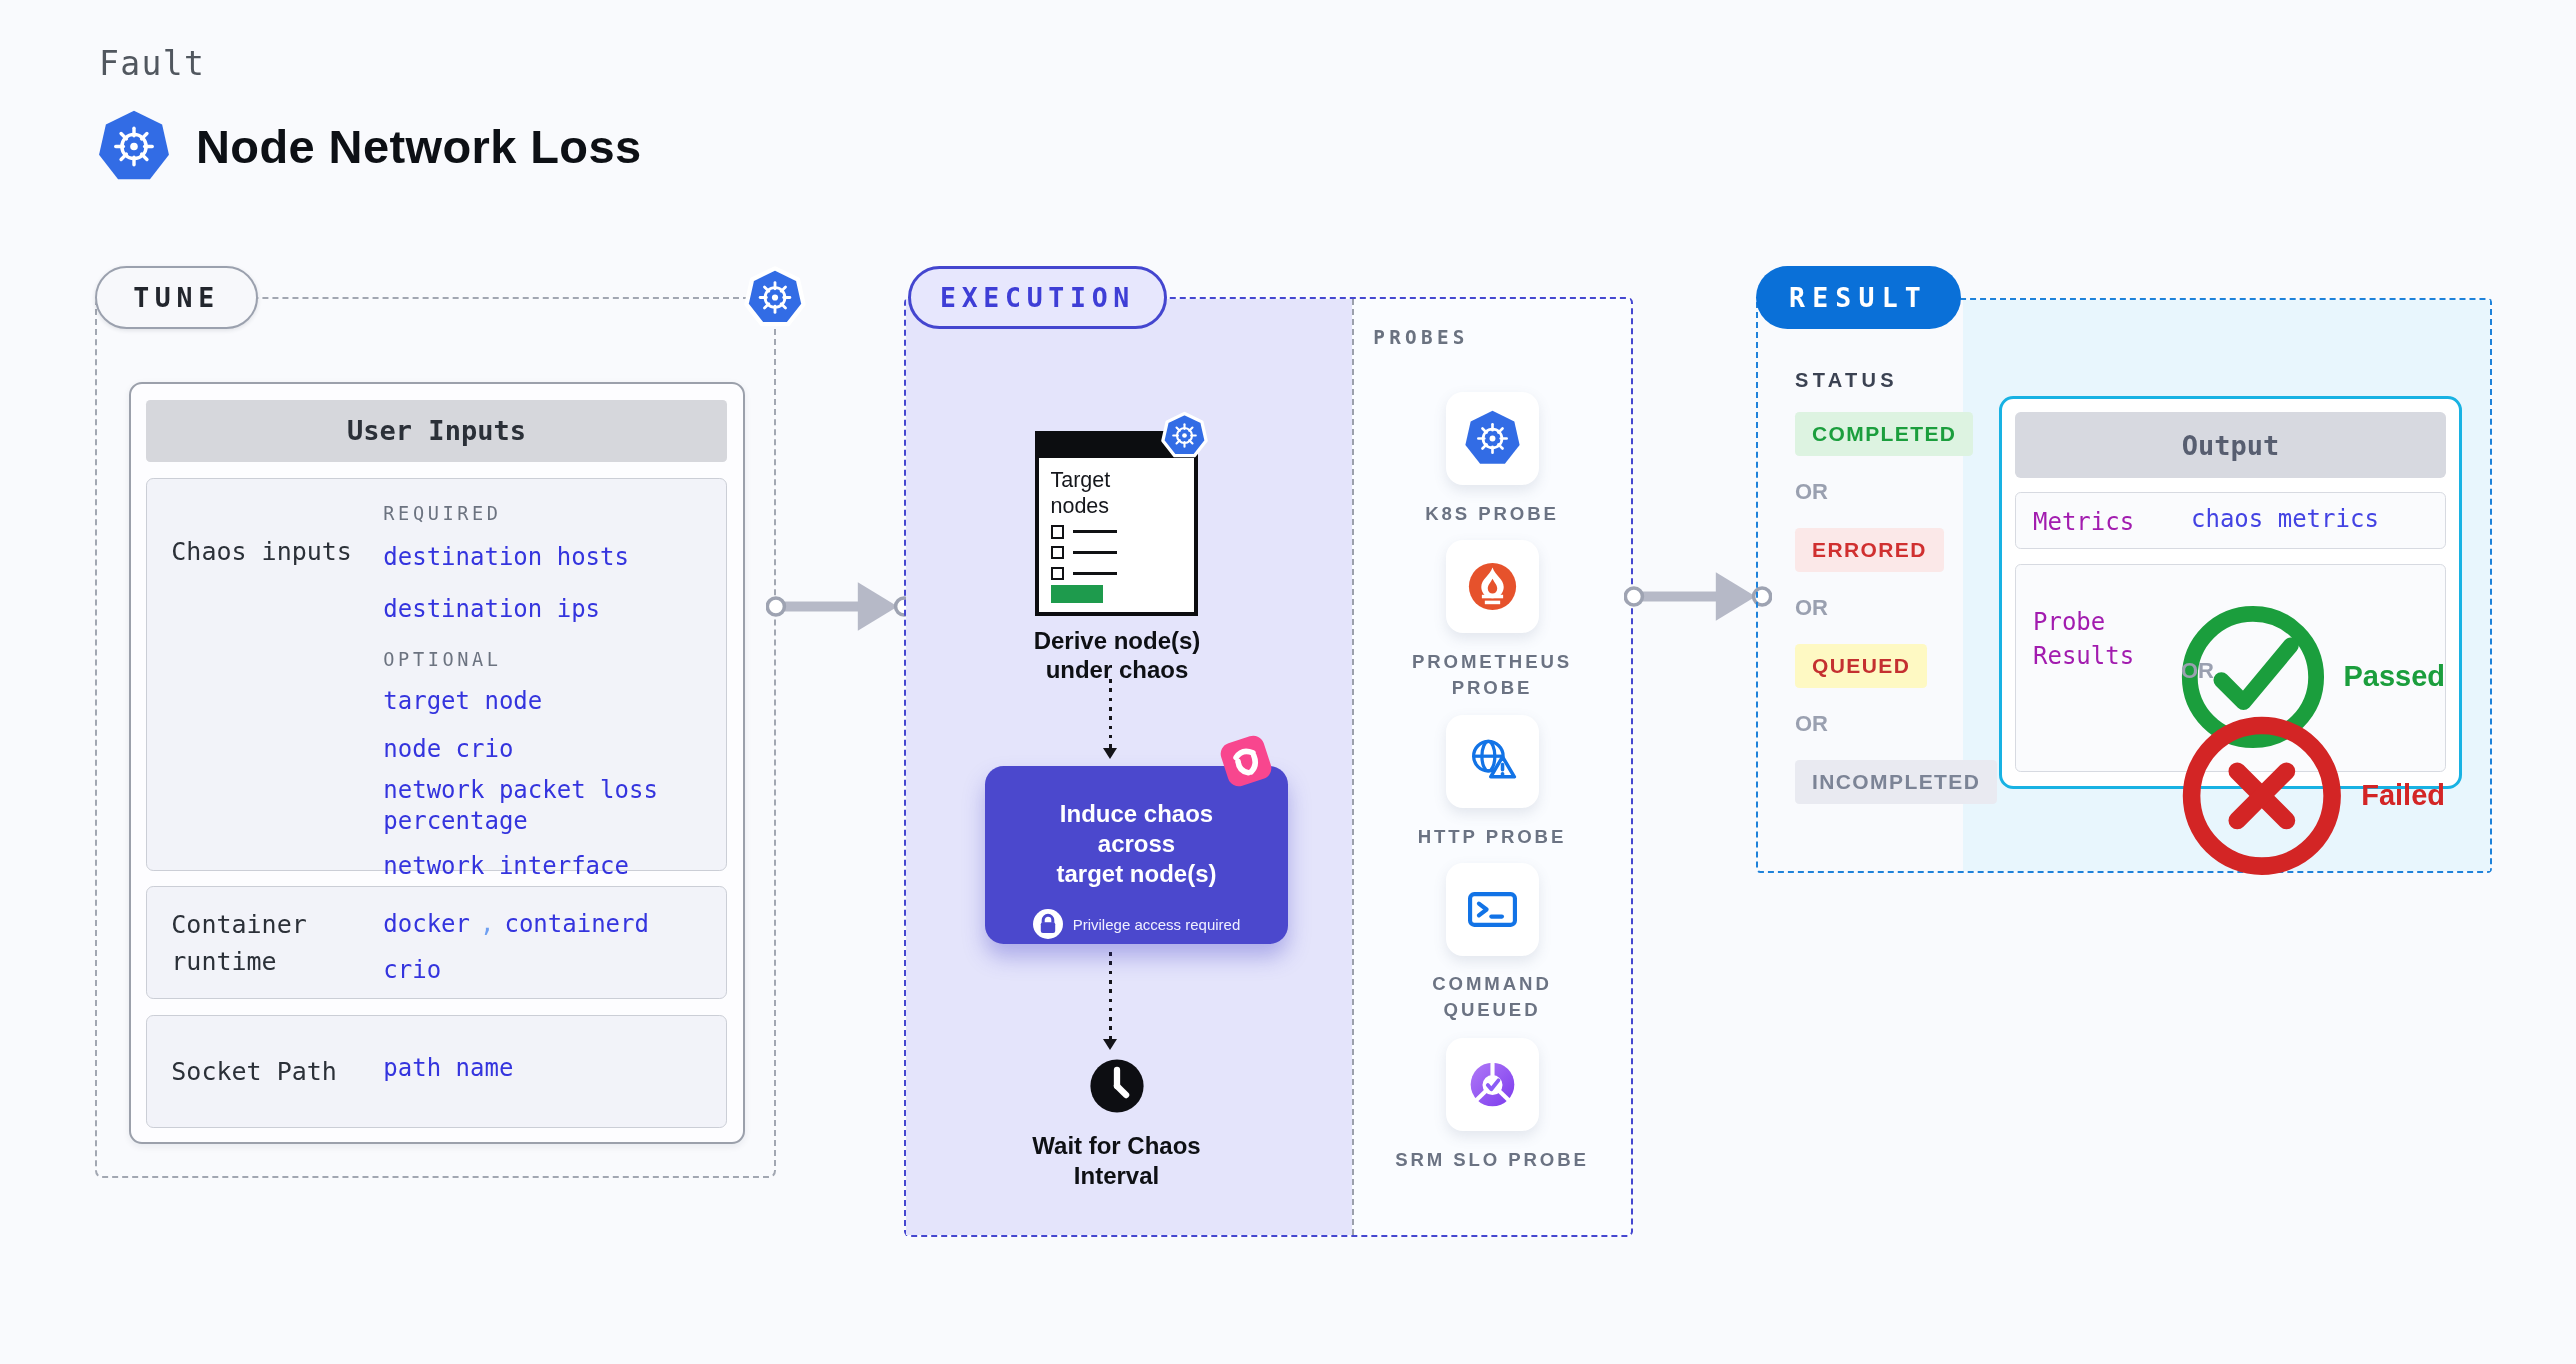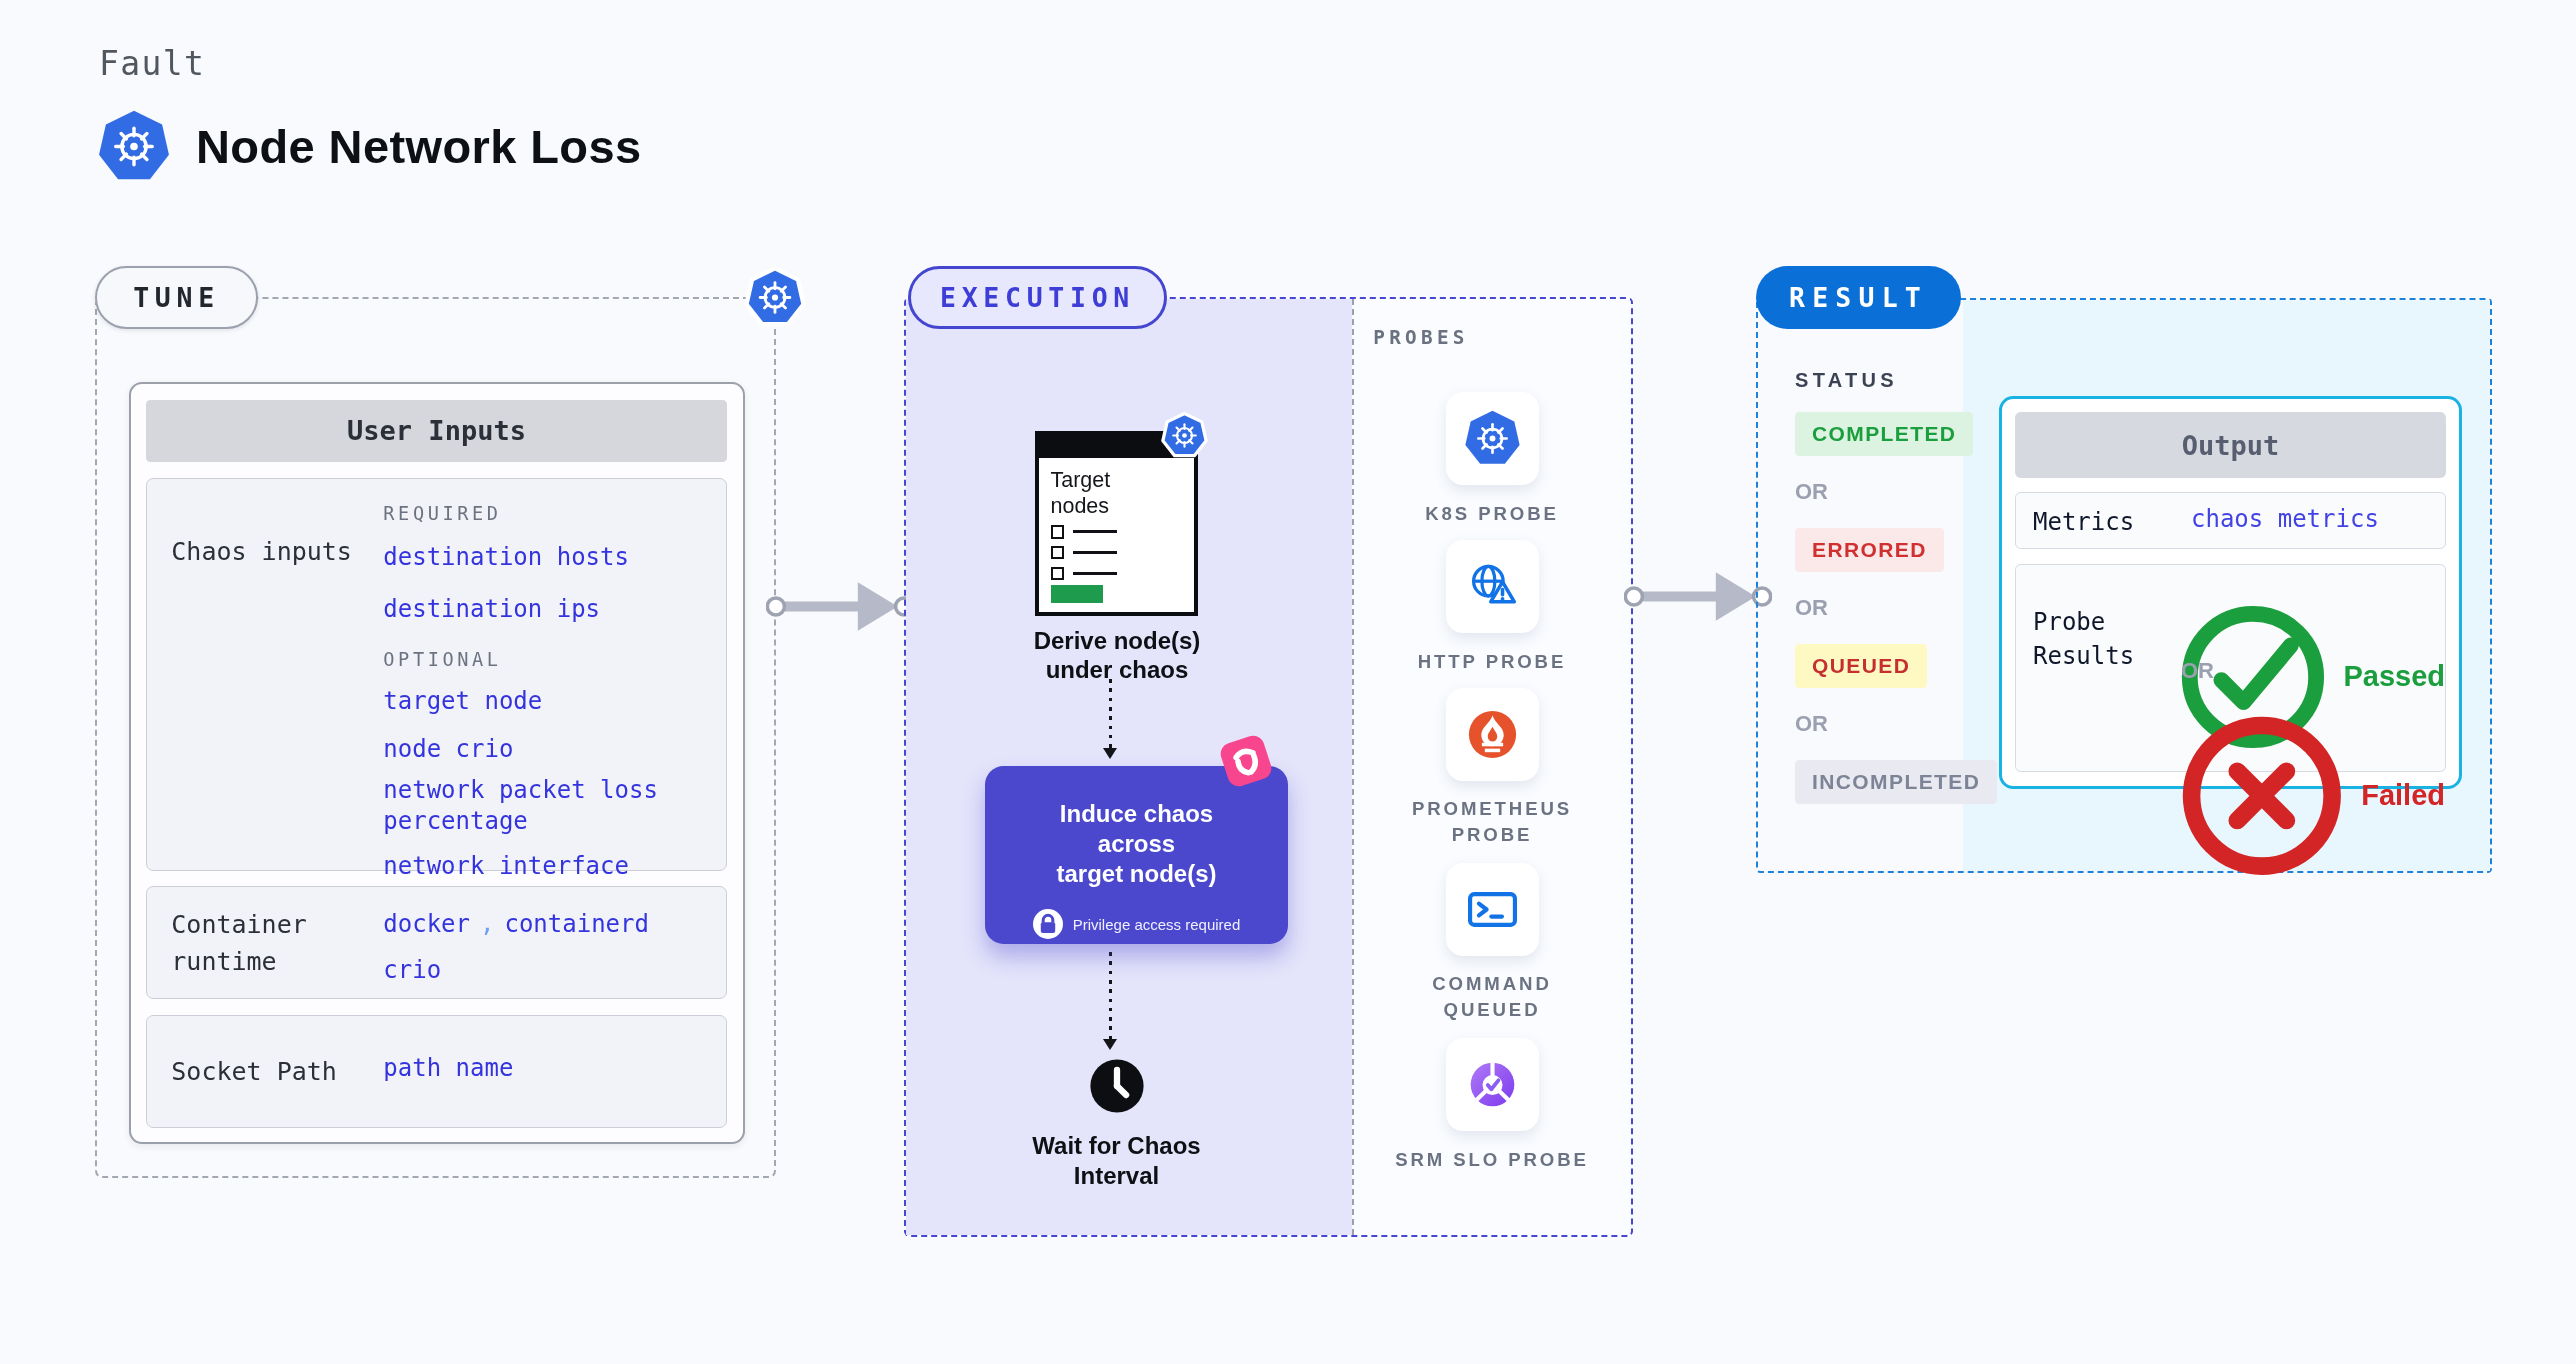--- a/index.html
+++ b/index.html
@@ -116,21 +116,21 @@
   .s-incompleted{background:#e9eaf1;color:#7c8496;}
   .or-item{font-family:"Liberation Sans",sans-serif;font-weight:600;font-size:22px;color:#9aa0b0;margin-bottom:23px;}
 
   .output-box{position:absolute;left:241px;top:96px;width:463px;height:393px;box-sizing:border-box;
               background:#ffffff;border:3.6px solid #18b2e3;border-radius:14.3px;padding:13px;}
   .output-header{height:66px;background:#d7d9e0;border-radius:5.7px;display:flex;align-items:center;justify-content:center;
                  font-weight:bold;font-size:27px;color:#575e70;}
   .o-row{position:relative;box-sizing:border-box;background:#fafbfd;border:1.4px solid #d7dae1;border-radius:5.7px;margin-top:14.3px;}
   .o-metrics{height:57px;}
   .o-probe{height:208px;}
-  .o-label{position:absolute;left:17px;font-size:24px;color:#0f172a;line-height:34px;}
+  .o-label{position:absolute;left:17px;font-size:24px;color:#a21caf;line-height:34px;}
   .o-metrics .o-label{top:12px;}
   .o-probe .o-label{top:40px;width:136px;}
   .o-value{position:absolute;left:175px;top:12px;font-size:24px;color:#4343e3;}
   .res-row{position:absolute;left:158px;display:flex;align-items:center;gap:11.5px;}
   .res-row svg{width:34px;height:34px;}
   .res-text{font-family:"Liberation Sans",sans-serif;font-weight:bold;font-size:29px;}
   .res-passed{top:33px;} .res-passed .res-text{color:#1b9e3d;}
   .res-failed{top:143px;} .res-failed .res-text{color:#d32525;}
   .or-mid{position:absolute;left:165px;top:93px;font-family:"Liberation Sans",sans-serif;
           font-weight:600;font-size:22px;color:#9aa0b0;}
@@ -325,50 +325,50 @@
                     <line x1="60" y1="40" x2="67" y2="33"></line>
                     <line x1="33" y1="67" x2="40" y2="60"></line>
                     <line x1="60" y1="60" x2="67" y2="67"></line>
                   </g>
                   <circle cx="50" cy="50" r="5" fill="#ffffff"></circle>
                 </svg>
               </span>
             </div>
             <div class="probe-label">K8S PROBE</div>
           </div>
+          <div class="probe pm20">
+            <div class="probe-card">
+              <span style="width: 59px; height: 59px; display: block;">
+                <svg viewBox="0 0 100 100" style="width: 100%; height: 100%; display: block;">
+                  <circle cx="50" cy="50" r="40" fill="#e6522c"></circle>
+                  <path d="M50 18 C45 32 31 38 31 51 a19 19 0 0 0 38 0 C69 38 55 32 50 18 Z" fill="#ffffff"></path>
+                  <path d="M42 54 a8 8 0 0 0 16 0 c0 -7 -4 -9 -8 -17 c-4 8 -8 10 -8 17 Z" fill="#e6522c"></path>
+                  <rect x="32" y="64" width="36" height="6" fill="#ffffff"></rect>
+                  <rect x="37" y="74" width="26" height="6" fill="#ffffff"></rect>
+                </svg>
+              </span>
+            </div>
+            <div class="probe-label">PROMETHEUS PROBE</div>
+          </div>
           <div class="probe pm18">
             <div class="probe-card">
               <span style="width: 59px; height: 59px; display: block;">
                 <svg viewBox="0 0 100 100" style="width: 100%; height: 100%; display: block;">
                   <g stroke="#1273e6" stroke-width="5.5" fill="none">
                     <circle cx="43" cy="41" r="25"></circle>
                     <ellipse cx="43" cy="41" rx="11" ry="25"></ellipse>
                     <line x1="18" y1="41" x2="68" y2="41"></line>
                   </g>
                   <path d="M67 42 L87 76 L47 76 Z" fill="#ffffff" stroke="#1273e6" stroke-width="6" stroke-linejoin="round"></path>
                   <line x1="67" y1="55" x2="67" y2="64" stroke="#1273e6" stroke-width="6" stroke-linecap="round"></line>
                   <circle cx="67" cy="71" r="3.2" fill="#1273e6"></circle>
                 </svg>
               </span>
             </div>
             <div class="probe-label">HTTP PROBE</div>
-          </div>
-          <div class="probe pm20">
-            <div class="probe-card">
-              <span style="width: 59px; height: 59px; display: block;">
-                <svg viewBox="0 0 100 100" style="width: 100%; height: 100%; display: block;">
-                  <circle cx="50" cy="50" r="40" fill="#e6522c"></circle>
-                  <path d="M50 18 C45 32 31 38 31 51 a19 19 0 0 0 38 0 C69 38 55 32 50 18 Z" fill="#ffffff"></path>
-                  <path d="M42 54 a8 8 0 0 0 16 0 c0 -7 -4 -9 -8 -17 c-4 8 -8 10 -8 17 Z" fill="#e6522c"></path>
-                  <rect x="32" y="64" width="36" height="6" fill="#ffffff"></rect>
-                  <rect x="37" y="74" width="26" height="6" fill="#ffffff"></rect>
-                </svg>
-              </span>
-            </div>
-            <div class="probe-label">PROMETHEUS PROBE</div>
           </div>
           <div class="probe pm20">
             <div class="probe-card">
               <span style="width: 59px; height: 59px; display: block;">
                 <svg viewBox="0 0 100 100" style="width: 100%; height: 100%; display: block;">
                   <rect x="12" y="24" width="76" height="52" rx="7" fill="none" stroke="#1273e6" stroke-width="7"></rect>
                   <polyline points="27,40 40,50 27,60" fill="none" stroke="#1273e6" stroke-width="7" stroke-linecap="round" stroke-linejoin="round"></polyline>
                   <line x1="48" y1="62" x2="66" y2="62" stroke="#1273e6" stroke-width="7" stroke-linecap="round"></line>
                 </svg>
               </span>

